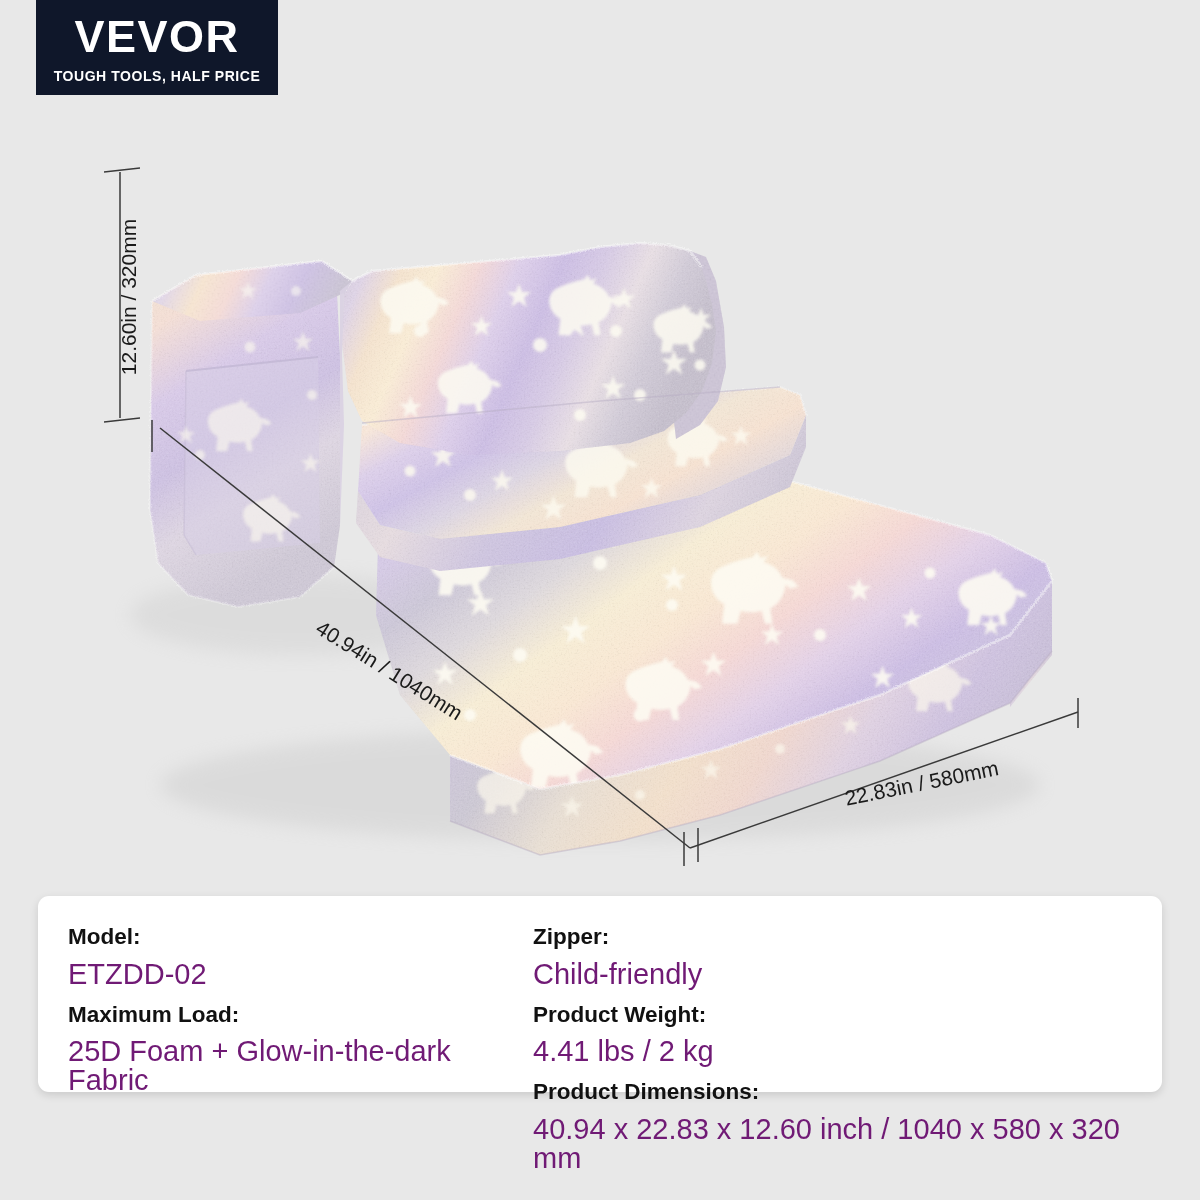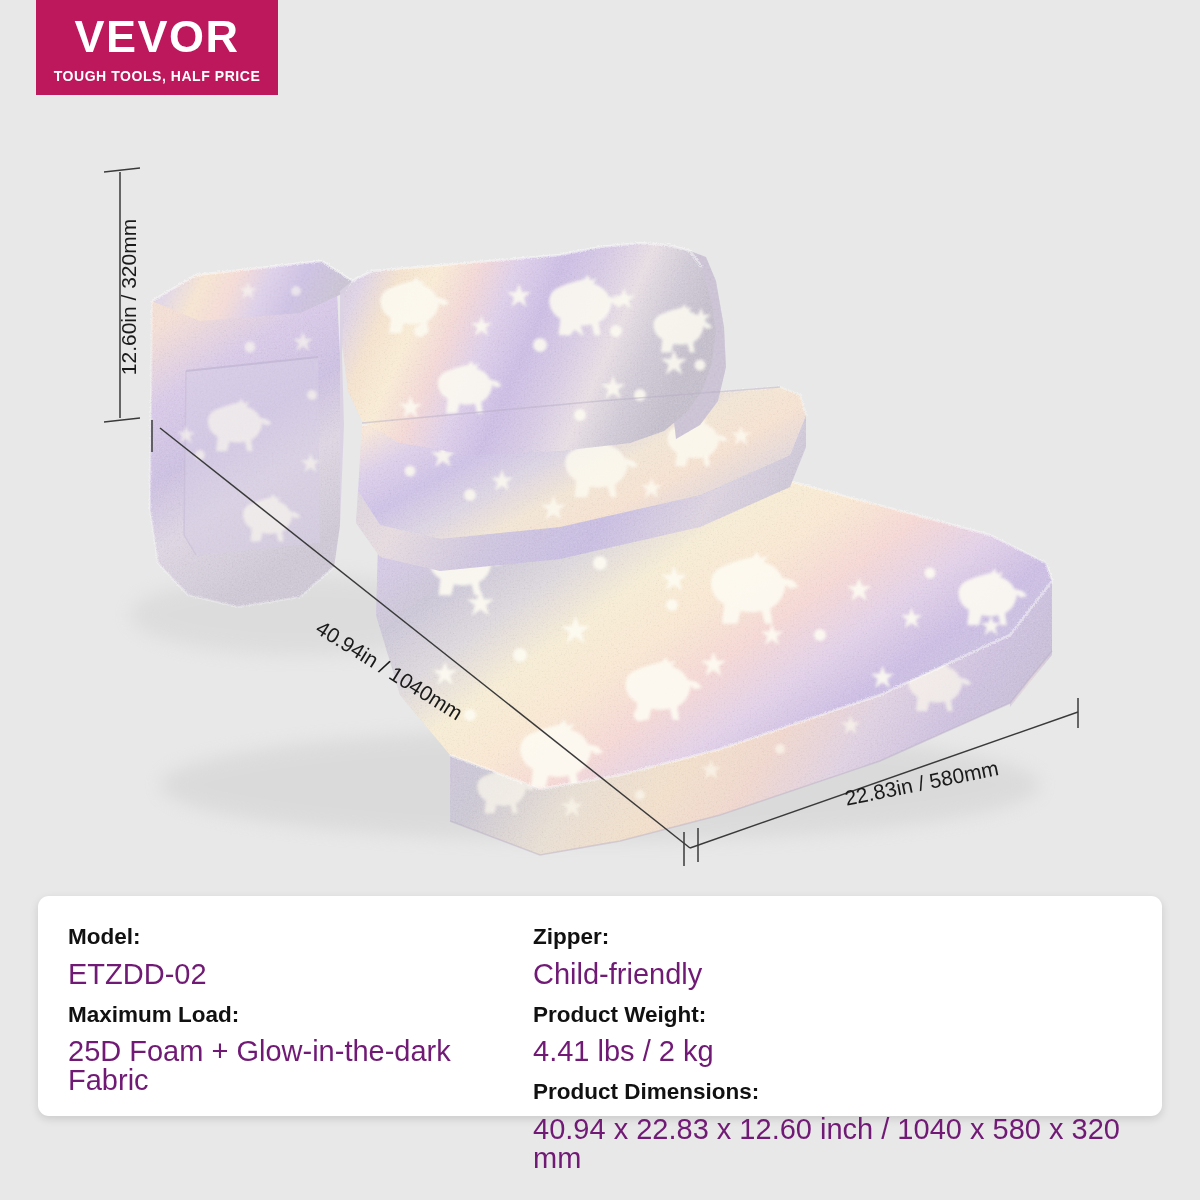--- a/index.html
+++ b/index.html
@@ -15,21 +15,21 @@
     position: relative;
   }
 
   
   #brand-logo {
     position: absolute;
     left: 36px;
     top: 0;
     width: 242px;
     height: 95px;
-    background: #be185d;
+    background: #0f172a;
     display: flex;
     flex-direction: column;
     align-items: center;
     justify-content: center;
   }
   #brand-wordmark {
     color: #ffffff;
     font-size: 45px;
     font-weight: bold;
     letter-spacing: 1.5px;
@@ -94,21 +94,21 @@
     transform: rotate(-11.5deg);
     transform-origin: left center;
   }
 
   
   #spec-card {
     position: absolute;
     left: 38px;
     top: 896px;
     width: 1124px;
-    height: 220px;
+    height: 196px;
     background: #ffffff;
     border-radius: 11px;
     box-shadow: 0 3px 9px rgba(0,0,0,0.13);
     box-sizing: border-box;
     padding: 30px 0 0 0;
   }
   .spec-columns {
     display: flex;
     width: 100%;
   }

